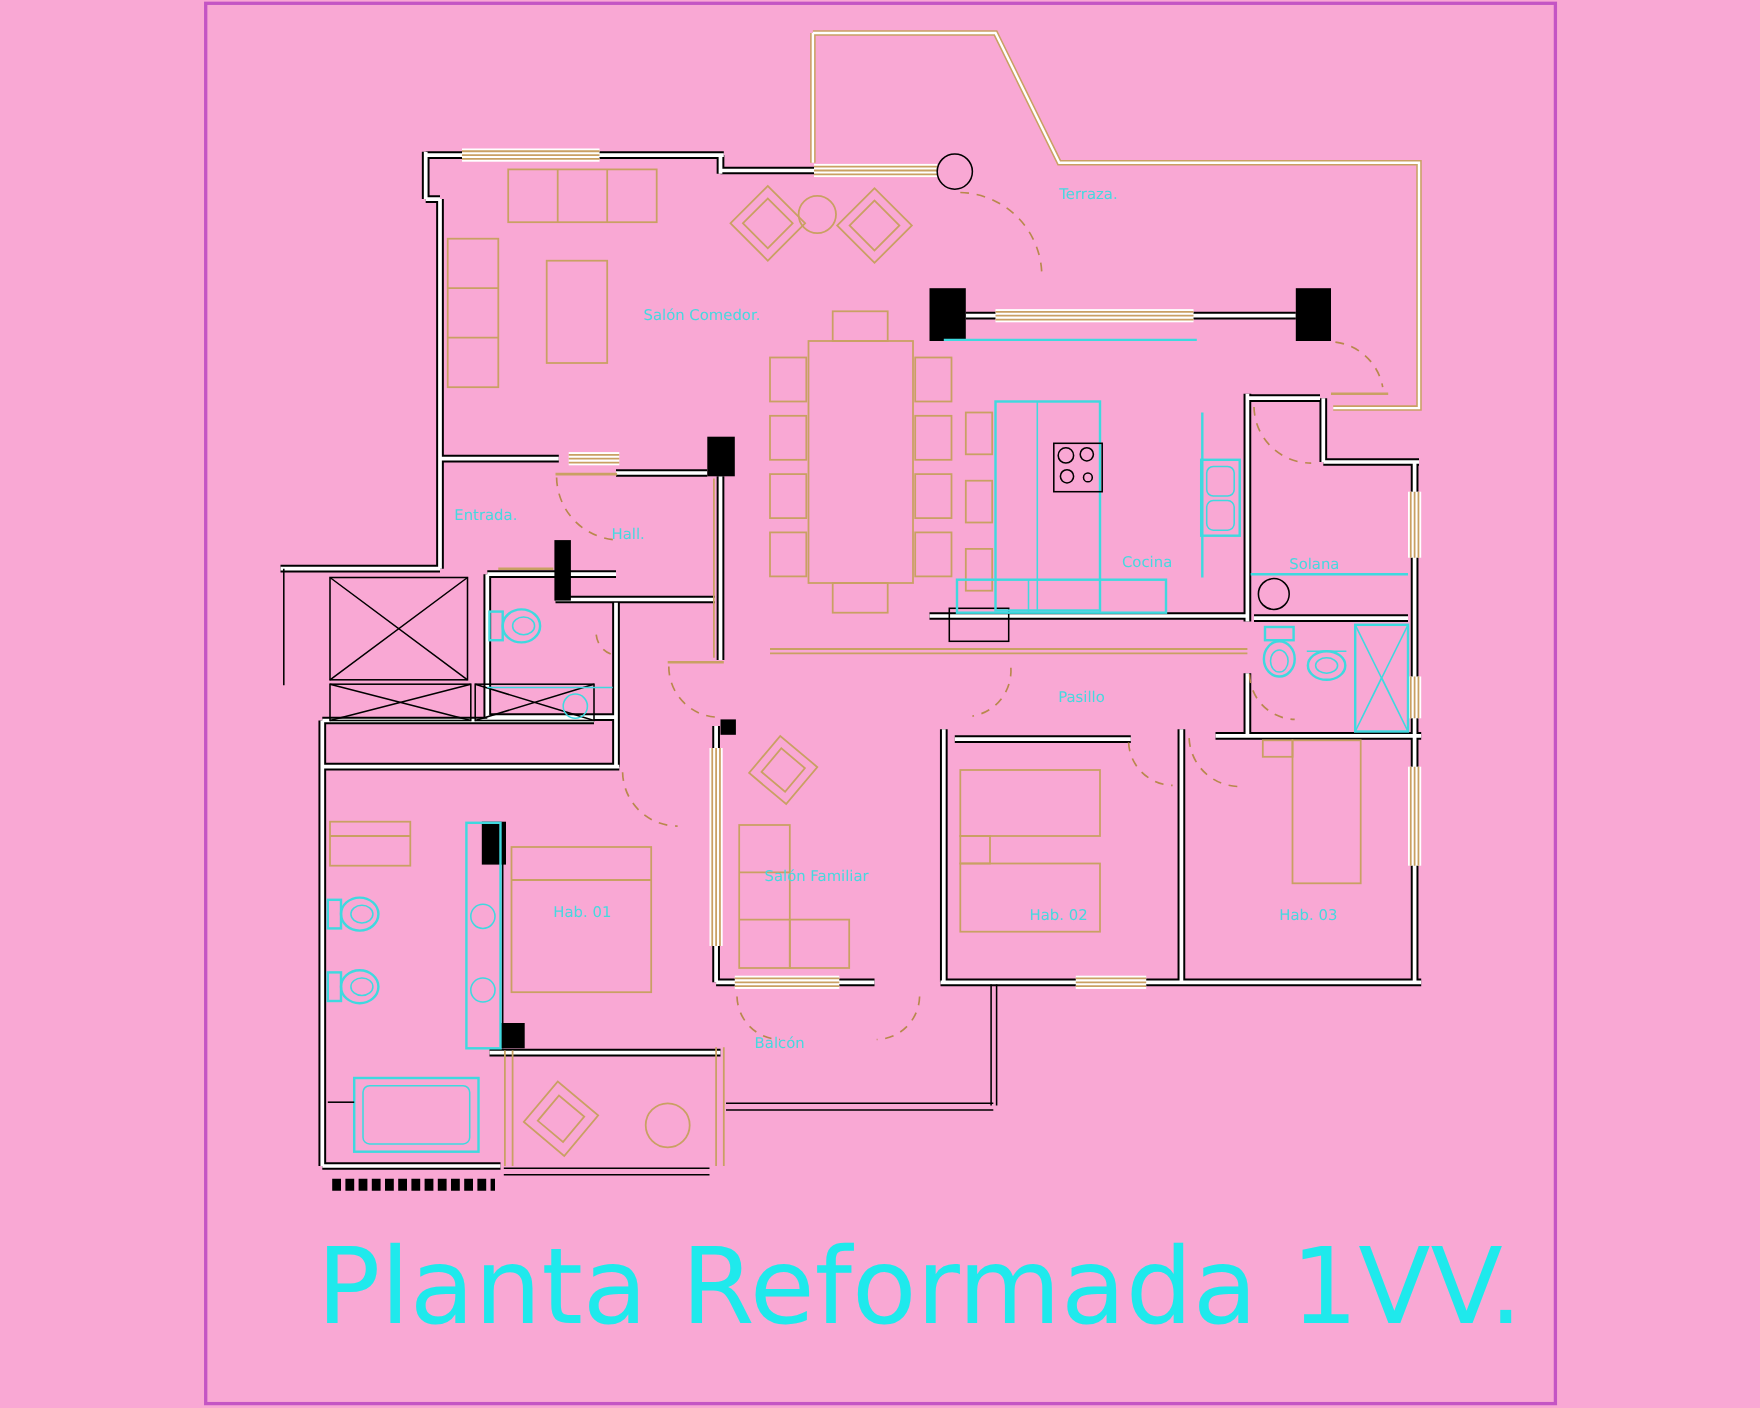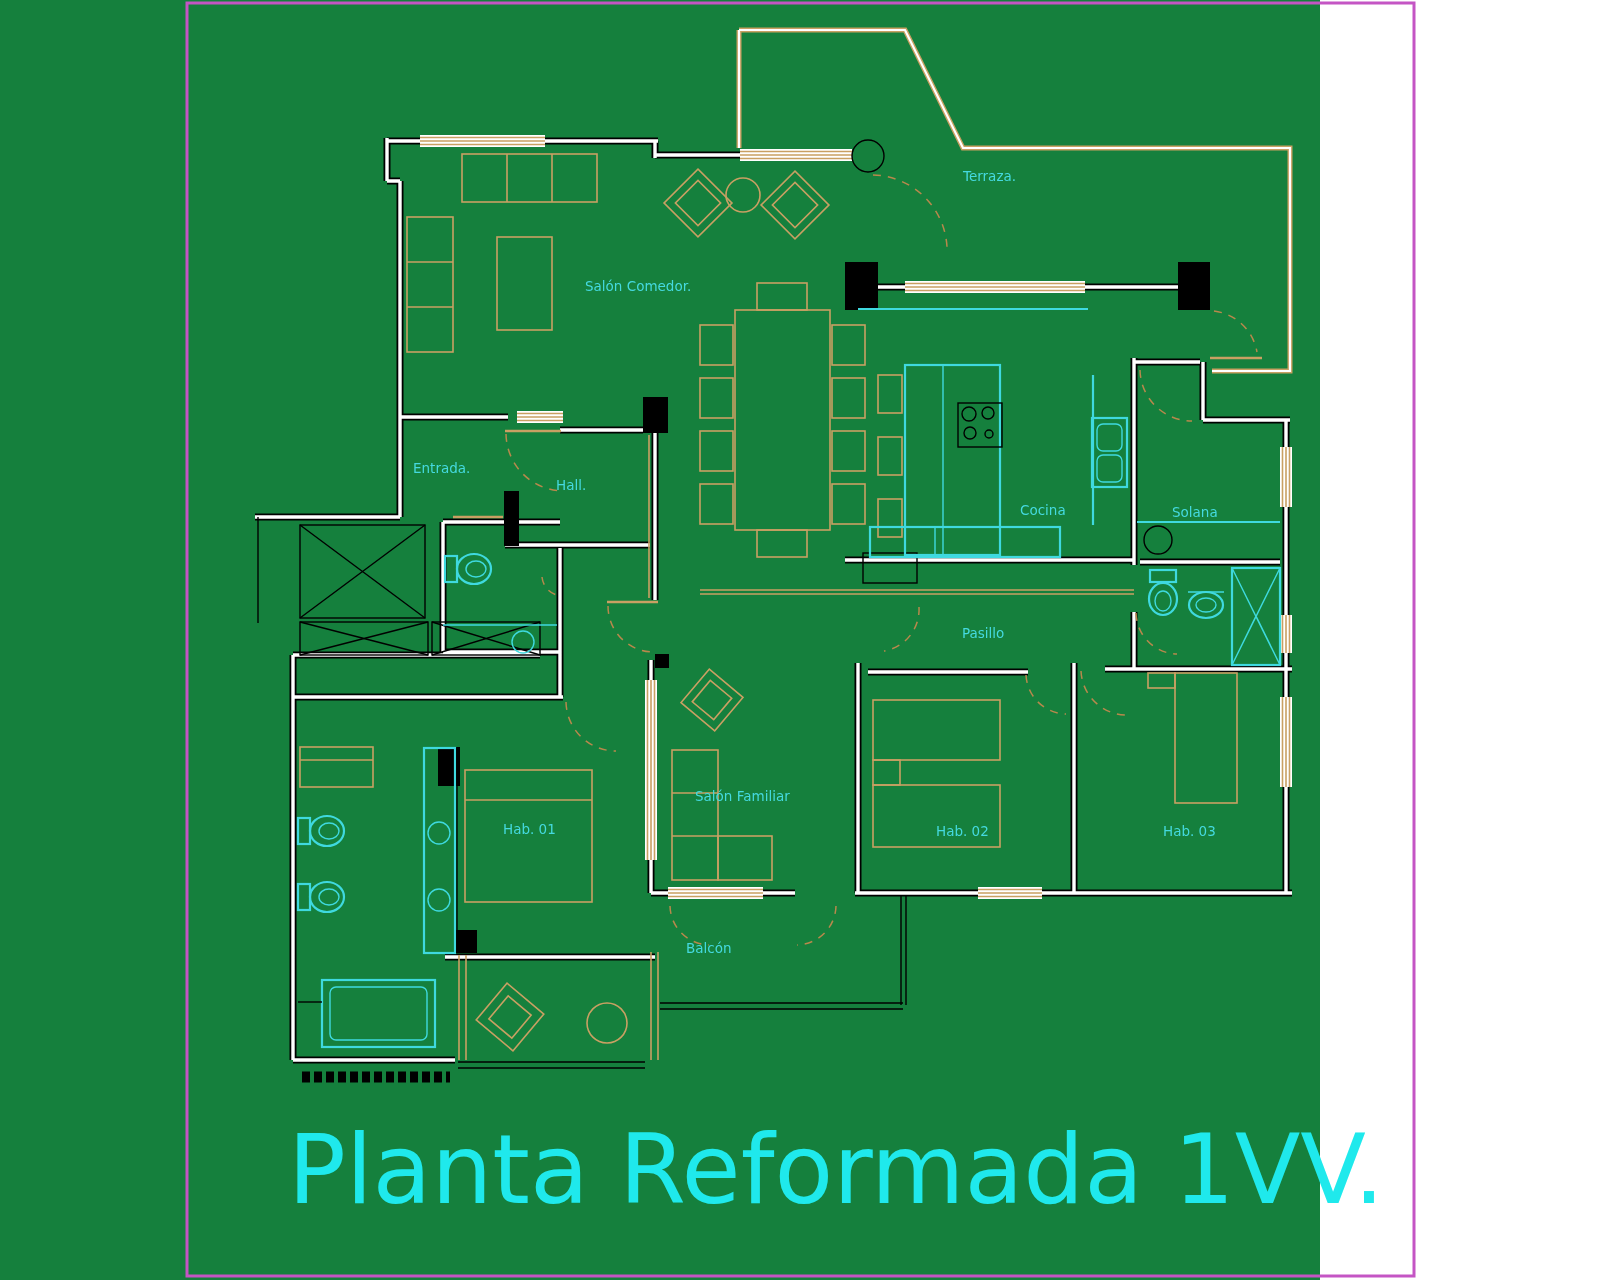--- a/index.html
+++ b/index.html
@@ -1,16 +1,16 @@
 <!DOCTYPE html>
 <html style="--c-frame: #c455c4; --c-walls: #000000; --c-furniture: #c9a063; --c-fixtures: #3fd9df; --c-labels: #45d9df; --c-title: #1fe9ec; --c-doors: #b8884c;"><head>
 <meta charset="utf-8">
 <style>
   html,body{margin:0;padding:0;background:#ffffff;width:1600px;height:1280px;overflow:hidden;}
-  #stage{position:relative;width:1320px;height:1280px;background:#15803d;
+  #stage{position:relative;width:1600px;height:1280px;background:#f9a8d4;
          font-family:"DejaVu Sans",sans-serif;}
   svg{position:absolute;left:0;top:0;}
   .frame{stroke:var(--c-frame,#c455c4);fill:none;stroke-width:3;}
   .walls{stroke:var(--c-walls,#000);fill:none;stroke-width:7;}
   .walls-inner{stroke:#fff;fill:none;stroke-width:3.4;}
   .thin{stroke:var(--c-walls,#000);fill:none;stroke-width:1.4;}
   .solid{fill:var(--c-walls,#000);stroke:none;}
   .tan{stroke:var(--c-furniture,#c9a063);fill:none;stroke-width:1.6;}
   .tan2{stroke:var(--c-furniture,#c9a063);fill:none;stroke-width:2.4;}
   .cyan{stroke:var(--c-fixtures,#3fd9df);fill:none;stroke-width:2.2;}

